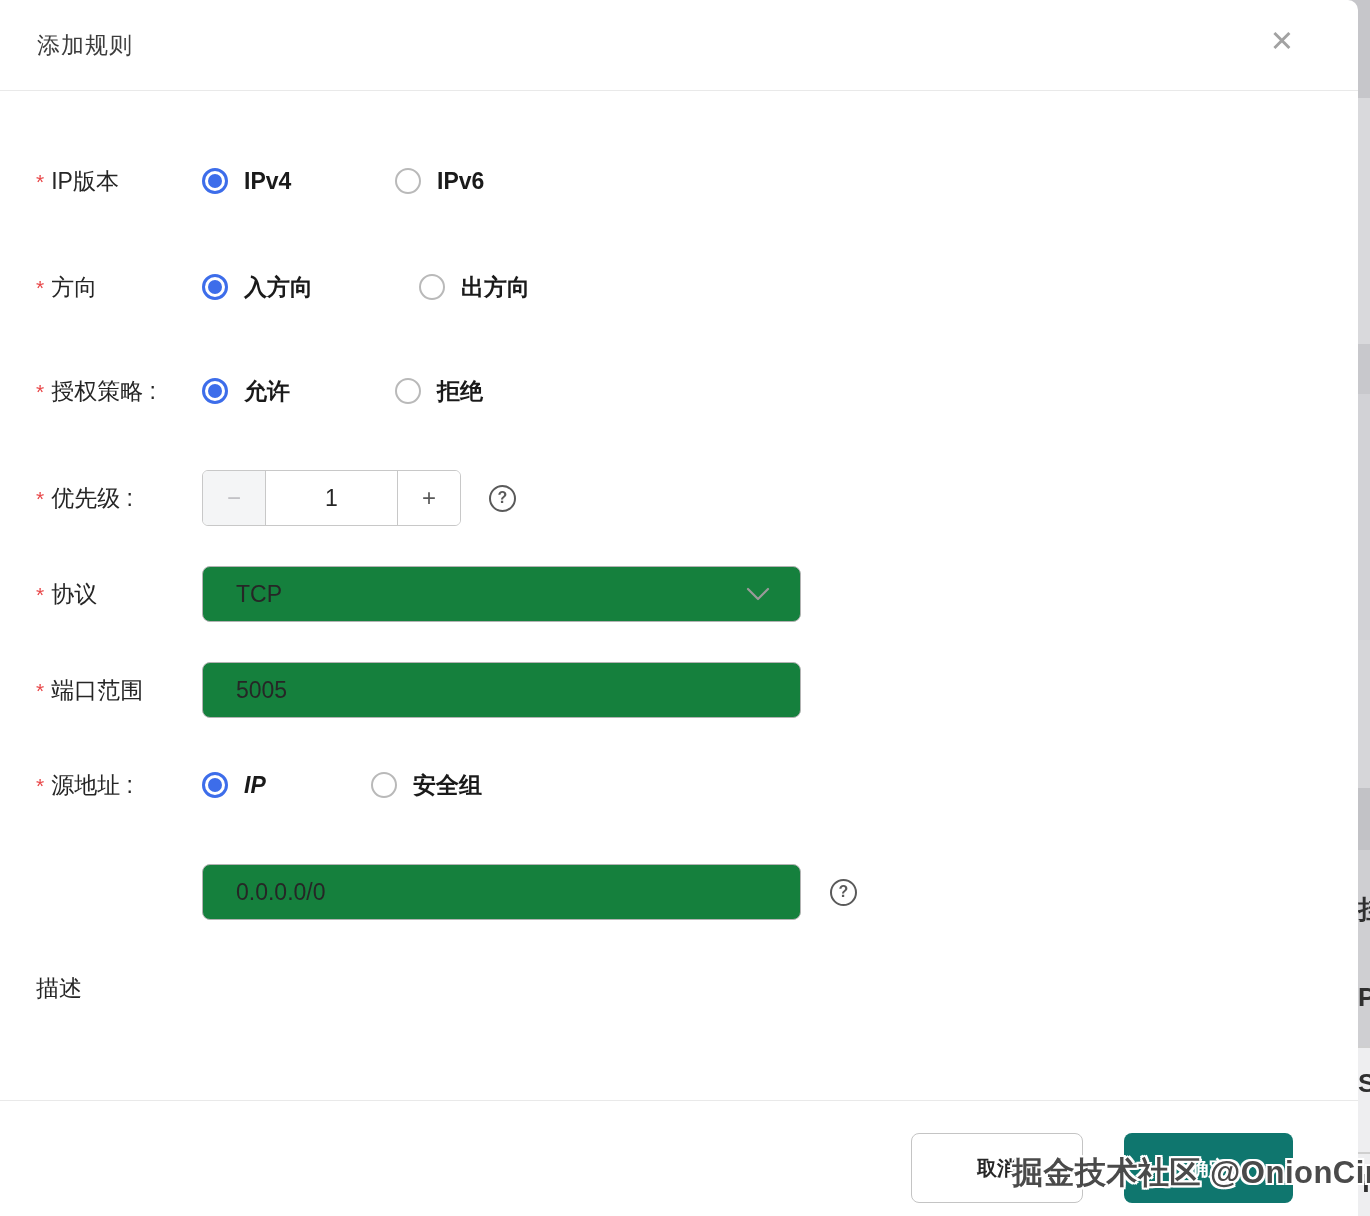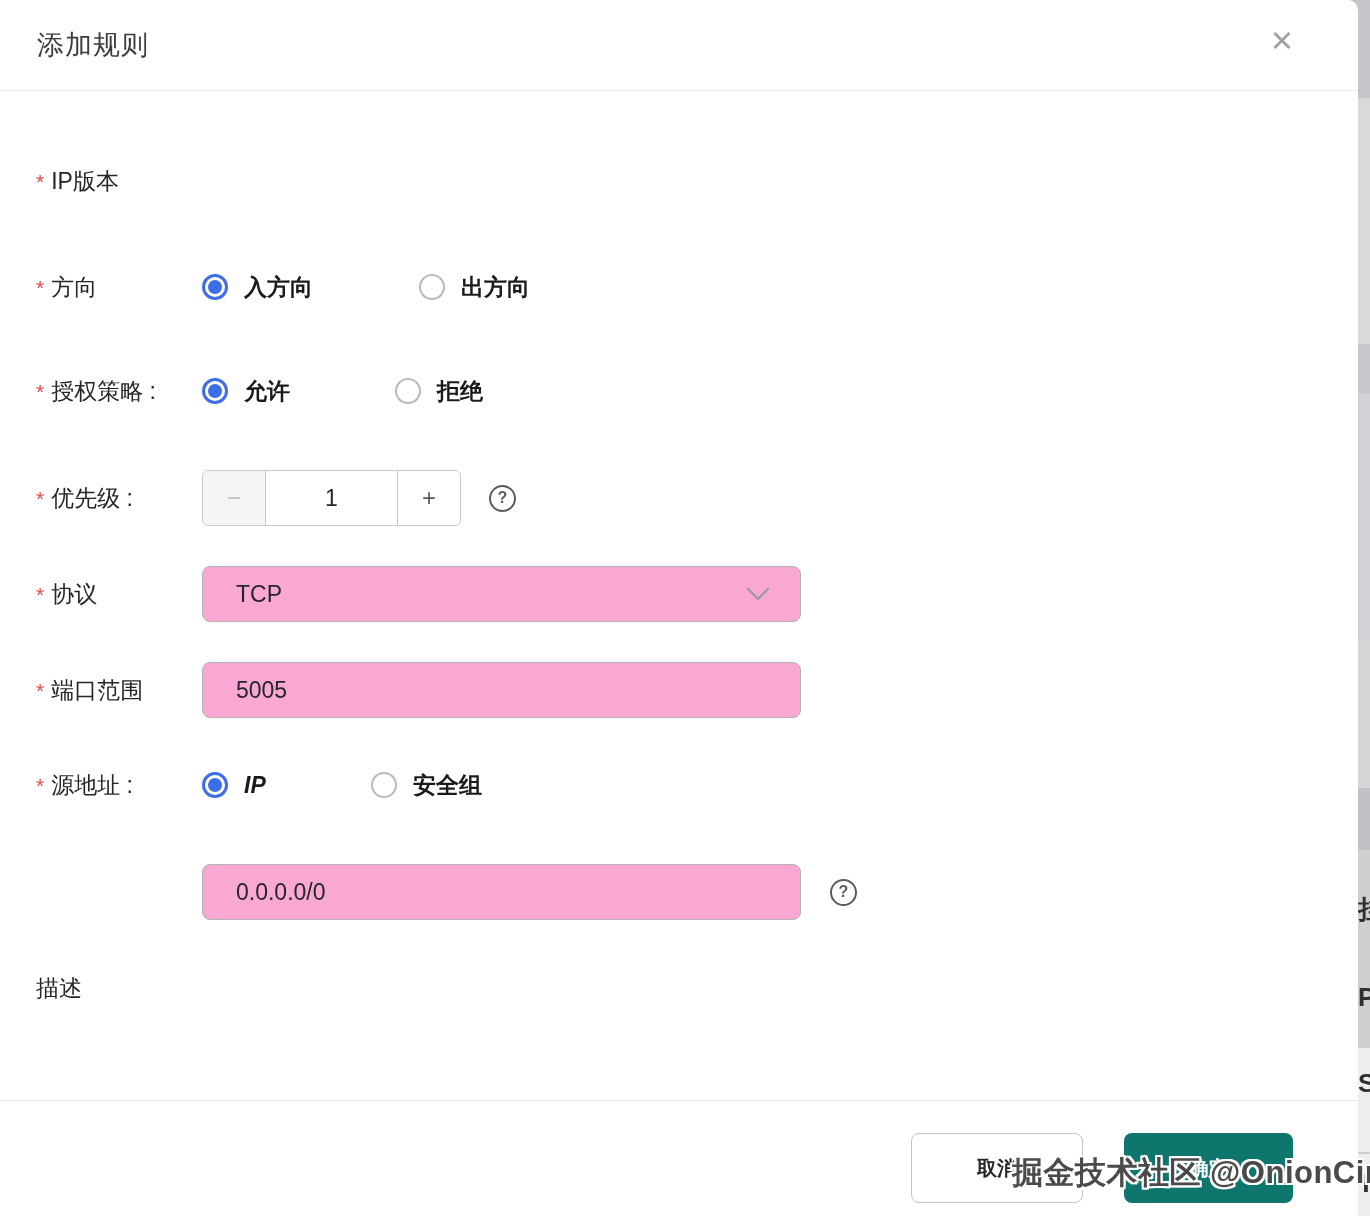--- a/index.html
+++ b/index.html
@@ -12,21 +12,21 @@
   .band { position:absolute; left:0; width:22px; }
   .frag { position:absolute; left:10px; color:#2f2f2f; font-size:26px; font-weight:600; white-space:nowrap; }
   .strip-line { position:absolute; left:8px; width:14px; height:2px; background:#cfcfcf; }
 
   
   .dialog { position:absolute; top:0; left:0; width:1358px; height:1216px; background:#ffffff;
             border-top-right-radius:10px; z-index:2; }
 
   .dlg-header { position:absolute; top:0; left:0; width:100%; height:91px;
                 border-bottom:1px solid #e9e9e9; display:flex; align-items:center; }
-  .dlg-title { padding-left:37px; font-size:27px; color:#3d3d3d; font-weight:500; letter-spacing:1px; }
+  .dlg-title { padding-left:37px; font-size:23px; color:#3d3d3d; font-weight:500; letter-spacing:1px; }
   .dlg-close { position:absolute; top:21px; left:1262px; width:40px; height:40px; border:none; background:transparent;
                color:#a2a2a2; font-size:29px; font-weight:300; line-height:40px; text-align:center; cursor:pointer; }
 
   
   .row { position:absolute; left:0; width:1358px; display:flex; align-items:center; }
   .row.top-align { align-items:flex-start; }
   .flabel { width:202px; padding-left:36px; display:flex; align-items:flex-start; gap:7px;
             font-size:23px; color:#262626; line-height:30px; white-space:nowrap; }
   .req { color:#e84749; font-size:21px; line-height:26px; margin-top:3px; }
   .control { flex:1; display:flex; align-items:center; }
@@ -48,21 +48,21 @@
   .step-minus { background:#f4f5f6; color:#c0c0c4; border-right:1px solid #c8c8c8; }
   .step-plus { color:#595959; border-left:1px solid #c8c8c8; }
   .step-value { flex:1; border:none; outline:none; text-align:center; font-size:23px; color:#262626;
                 font-family:"Liberation Sans","DejaVu Sans",sans-serif; min-width:0; }
 
   .help-icon { width:27px; height:27px; border:2px solid #5a5a5a; border-radius:50%; color:#5a5a5a;
                font-size:16px; font-weight:700; display:flex; align-items:center; justify-content:center;
                cursor:pointer; flex:none; }
 
   
-  .box { width:599px; height:56px; border:1px solid #b3b3b3; border-radius:8px; background:#f9a8d4; }
+  .box { width:599px; height:56px; border:1px solid #b3b3b3; border-radius:8px; background:#15803d; }
   .select-box { display:flex; align-items:center; justify-content:space-between; padding:0 30px 0 33px;
                 cursor:pointer; }
   .select-value { font-size:23px; color:#262626; }
   .text-input { padding:0 33px; font-size:23px; color:#262626; outline:none;
                 font-family:"Liberation Sans","DejaVu Sans",sans-serif; }
   .desc-area { width:599px; height:92px; border:1px solid #b3b3b3; border-radius:8px; background:#fff;
                resize:none; outline:none; padding:13px 20px 0 29px; font-size:23px; color:#262626;
                font-family:"DejaVu Sans Mono",monospace; line-height:30px; }
   .gap28 { width:28px; flex:none; }
   .gap29 { width:29px; flex:none; }
@@ -107,20 +107,30 @@
     <div class="dlg-header">
       <div class="dlg-title">添加规则</div>
     </div>
     <button class="dlg-close">✕</button>
 
     <div class="row" style="top:155px;height:52px;">
       <div class="flabel">
         <span class="req">*</span>
         <span>IP版本</span>
       </div>
+      <div class="control">
+        <div class="radio-item first">
+          <span class="radio checked"></span>
+          <span class="opt-label">IPv4</span>
+        </div>
+        <div class="radio-item">
+          <span class="radio"></span>
+          <span class="opt-label">IPv6</span>
+        </div>
+      </div>
     </div>
 
     <div class="row" style="top:261px;height:52px;">
       <div class="flabel">
         <span class="req">*</span>
         <span>方向</span>
       </div>
       <div class="control">
         <div class="radio-item first">
           <span class="radio checked"></span>

